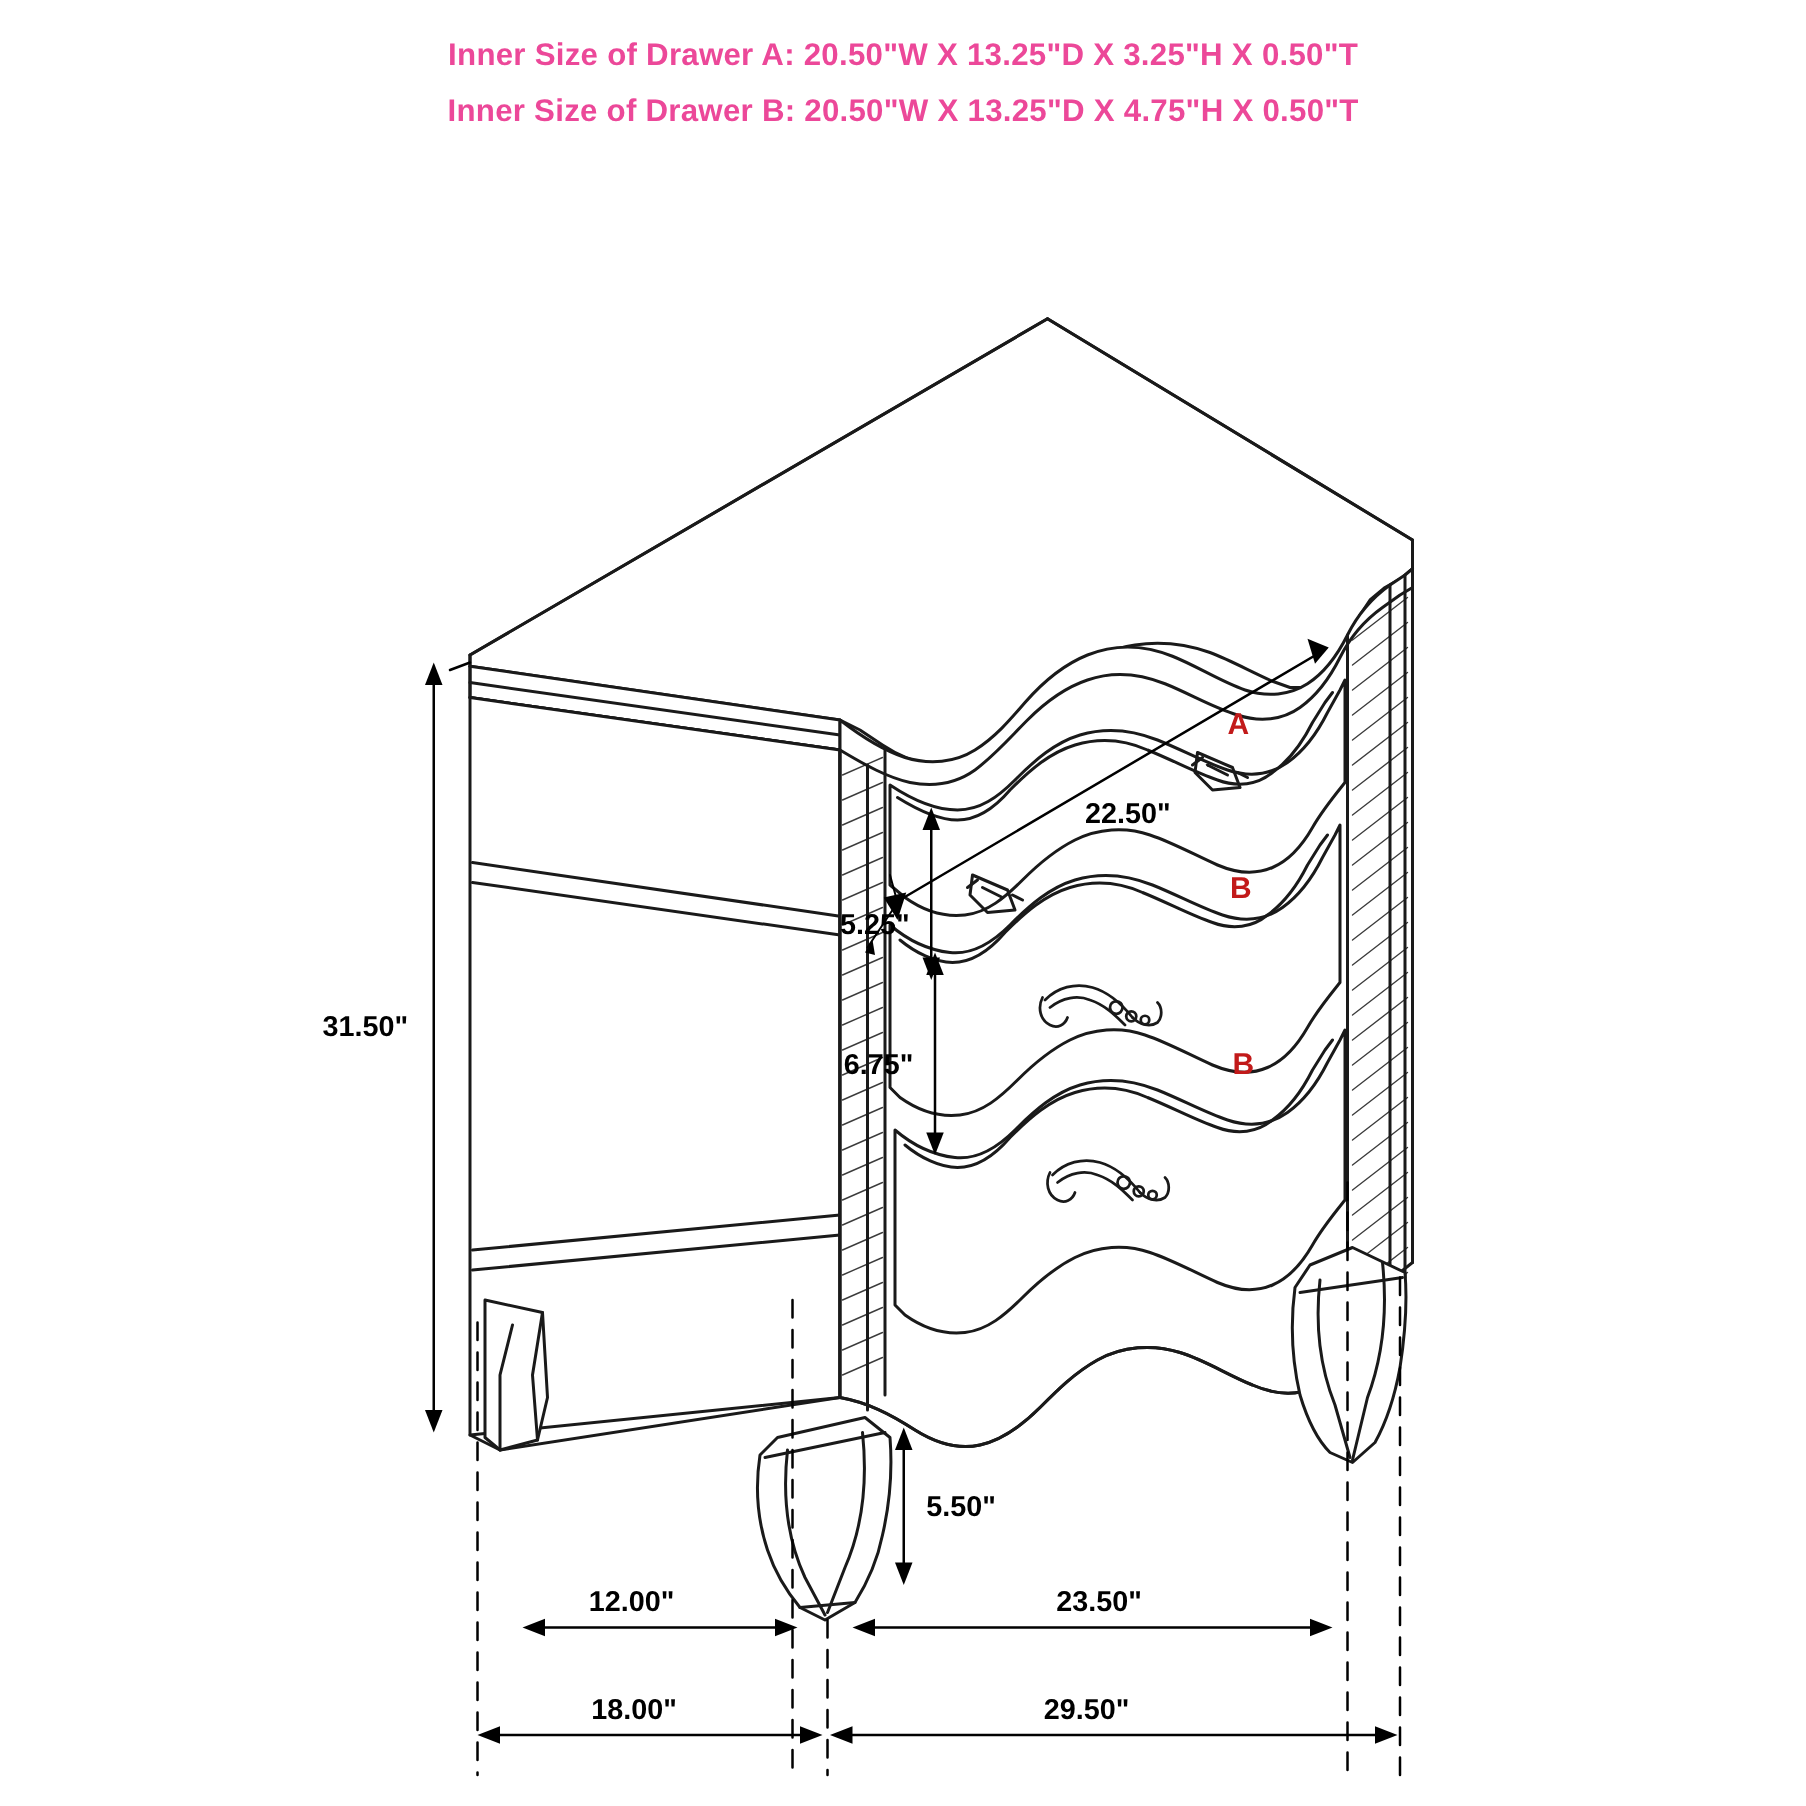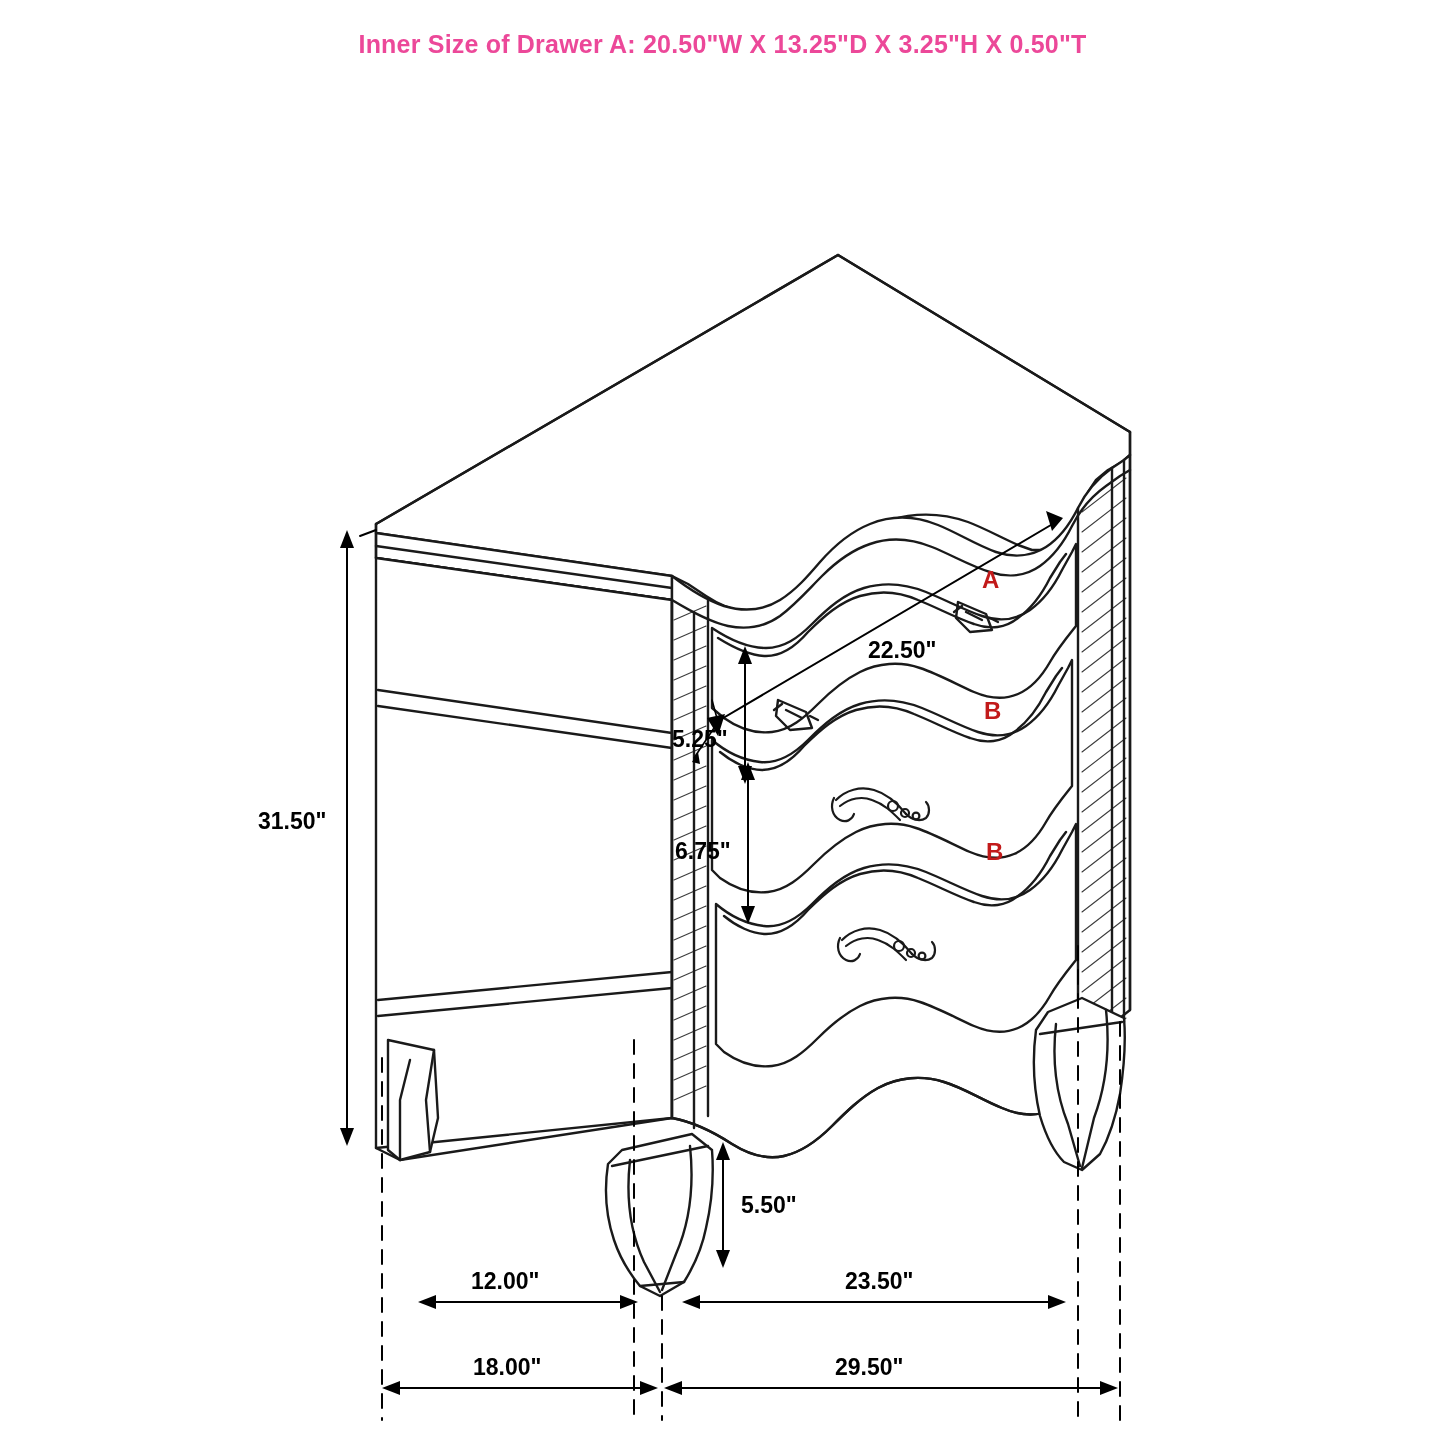--- a/index.html
+++ b/index.html
@@ -46,20 +46,21 @@
     left: 0;
     top: 0;
   }
 </style>
 </head>
 <body>
 
 <div id="page">
 
   <div class="hdr" id="hdr1">Inner Size of Drawer A: 20.50"W X 13.25"D X 3.25"H X 0.50"T</div>
+  <div class="hdr" id="hdr2">Inner Size of Drawer B: 20.50"W X 13.25"D X 4.75"H X 0.50"T</div>
 
   <svg class="art" width="1445" height="1445" viewBox="0 0 1445 1445">
     <g fill="none" stroke="#1a1a1a" stroke-width="2.4" stroke-linejoin="round" stroke-linecap="round">
 
       <path d="M838 255 L1130 432 L1130 455
                L1122 462 1108 470 1096 480 1088 492 1082 505 1078 520
                L1072 535 1062 545 1048 550 1032 550 1018 545
                C1000 537 984 528 968 522
                C948 515 928 513 908 516
                C888 519 872 527 858 538

